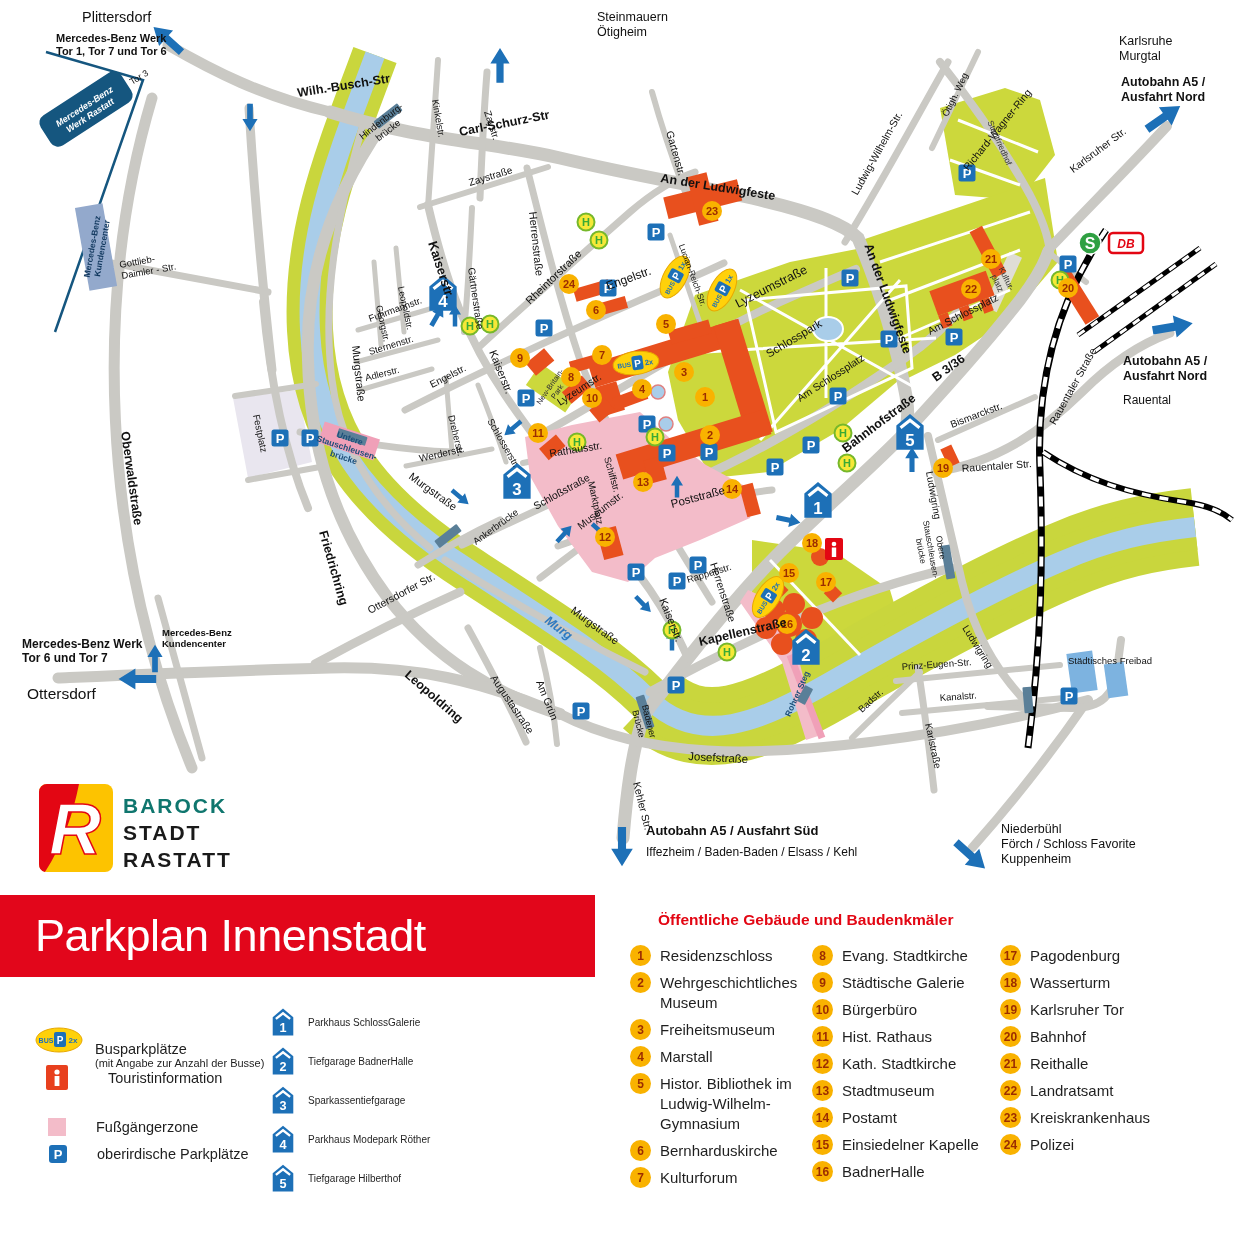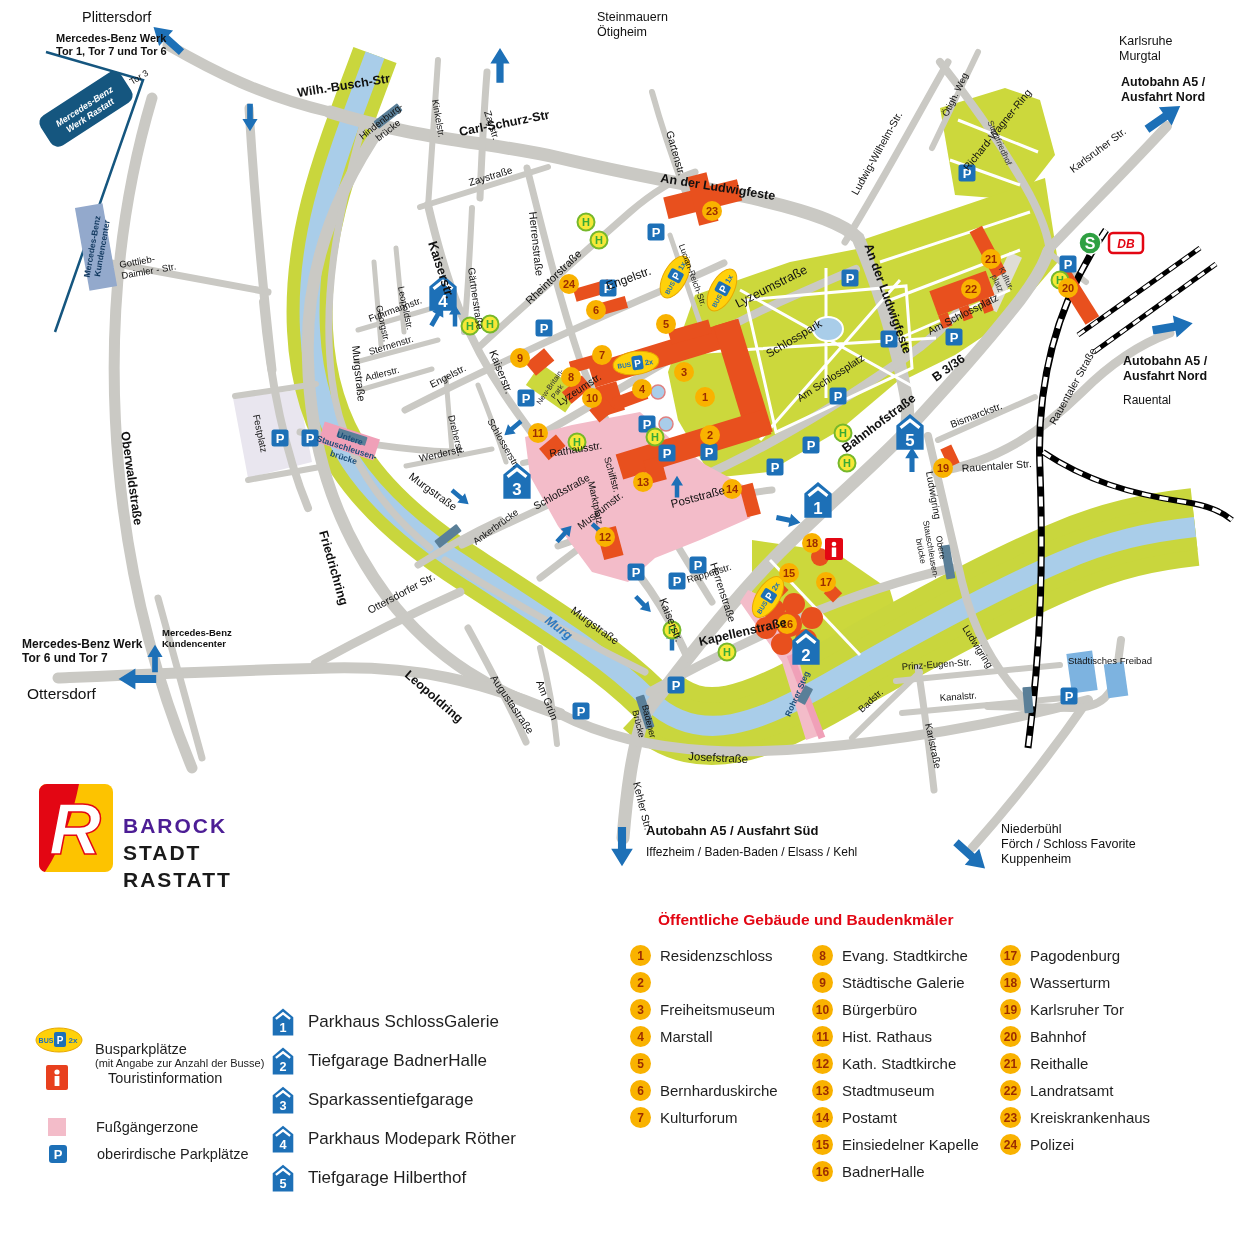--- a/index.html
+++ b/index.html
@@ -4,32 +4,32 @@
 <style>
   html,body{margin:0;padding:0;background:#fff;}
   body{width:1240px;height:1240px;position:relative;font-family:"Liberation Sans",sans-serif;overflow:hidden;}
   #map{position:absolute;left:0;top:0;}
   .bottom{position:absolute;left:0;top:897px;width:1240px;height:343px;}
   .banner{position:absolute;left:0;top:-2px;width:595px;height:82px;background:#e2061b;display:flex;align-items:center;}
   .banner h1{margin:0 0 0 35px;color:#fff;font-size:45px;font-weight:400;letter-spacing:-0.5px;}
   .logo{position:absolute;left:33px;top:-115px;display:flex;}
   .logo-text{margin-left:8px;padding-top:10px;}
   .logo-text div{font-size:21px;font-weight:700;letter-spacing:2px;line-height:27px;color:#1a1a1a;}
-  .logo-text .l1{color:#4c1d95;margin-top:20px;}
+  .logo-text .l1{color:#0f766e;}
   .lg-row{position:absolute;display:flex;align-items:center;}
   .lg-label{font-size:14.5px;color:#1f1f1f;}
   .lg-note{font-size:11px;color:#1f1f1f;}
   .poi-panel h2{position:absolute;left:658px;top:-1px;margin:0;font-size:15.5px;color:#e30613;font-weight:700;}
   .poi-col{position:absolute;top:43px;}
   .poi-item{display:flex;gap:9px;margin-bottom:6px;align-items:flex-start;}
   .poi-num{flex:0 0 21px;width:21px;height:21px;border-radius:50%;background:#f9b200;color:#9c2d00;
     font-size:12px;font-weight:700;display:flex;align-items:center;justify-content:center;}
   .poi-lbl{font-size:15px;line-height:20px;color:#1f1f1f;padding-top:1px;}
   .gar-row{display:flex;gap:12px;margin-bottom:9px;align-items:center;}
-  .gar-lbl{font-size:17px;color:#1f1f1f;}
+  .gar-lbl{font-size:10px;color:#1f1f1f;}
   svg text{font-family:"Liberation Sans",sans-serif;}
 </style>
 </head>
 <body>
 
 <svg id="map" width="1240" height="897" viewBox="0 0 1240 897">
 
   <g fill="#ccd83c">
     <path d="M695,295 790,262 862,248 938,278 945,320 905,375 840,430 768,472 712,478 678,420 668,372 Z"></path>
     <path d="M940,108 1005,88 1040,100 1055,155 1020,200 955,195 Z"></path>
@@ -624,20 +624,23 @@
       <path fill="#e30613" d="M14,2 h32 C40,32 30,62 12,90 a8,8 0 0 1 -6,-8 V10 a8,8 0 0 1 8,-8 Z"></path>
       <text x="16" y="72" font-family="Liberation Serif, serif" font-style="italic" font-weight="bold" font-size="72" fill="#fff" stroke="#e30613" stroke-width="1.5">R</text>
     </svg>
     <div class="logo-text">
       <div class="l1">BAROCK</div>
       <div class="l2">STADT</div>
       <div class="l3">RASTATT</div>
     </div>
   </div>
 
+  <div class="banner">
+    <h1>Parkplan Innenstadt</h1>
+  </div>
 
   <div class="lg-row" style="left:35px;top:113px;">
     <svg width="48" height="26" viewBox="0 0 48 26">
       <ellipse cx="24" cy="13" rx="23" ry="12" fill="#ffd10a" stroke="#e8a800"></ellipse>
       <text x="11" y="16" font-size="7" font-weight="bold" fill="#1d70b7" text-anchor="middle">BUS</text>
       <rect x="19" y="5" width="12" height="15" rx="2" fill="#1d70b7"></rect>
       <text x="25" y="17" font-size="10" font-weight="bold" fill="#fff" text-anchor="middle">P</text>
       <text x="38" y="16" font-size="8" font-weight="bold" fill="#1d70b7" text-anchor="middle">2x</text>
     </svg>
     <div style="margin-left:12px;margin-top:31px;">
@@ -720,31 +723,33 @@
 
   <div class="poi-panel">
     <h2 style="top:14px;">Öffentliche Gebäude und Baudenkmäler</h2>
     <div class="poi-col" style="left:630px;top:48px;width:200px;" id="poi-col-0">
         <div class="poi-item">
           <div class="poi-num">1</div>
           <div class="poi-lbl">Residenzschloss</div>
         </div>
         <div class="poi-item">
           <div class="poi-num">2</div>
+          <div class="poi-lbl">Wehrgeschichtliches Museum</div>
         </div>
         <div class="poi-item">
           <div class="poi-num">3</div>
           <div class="poi-lbl">Freiheitsmuseum</div>
         </div>
         <div class="poi-item">
           <div class="poi-num">4</div>
           <div class="poi-lbl">Marstall</div>
         </div>
         <div class="poi-item">
           <div class="poi-num">5</div>
+          <div class="poi-lbl">Histor. Bibliothek im Ludwig-Wilhelm-Gymnasium</div>
         </div>
         <div class="poi-item">
           <div class="poi-num">6</div>
           <div class="poi-lbl">Bernharduskirche</div>
         </div>
         <div class="poi-item">
           <div class="poi-num">7</div>
           <div class="poi-lbl">Kulturforum</div>
         </div>
       </div>

